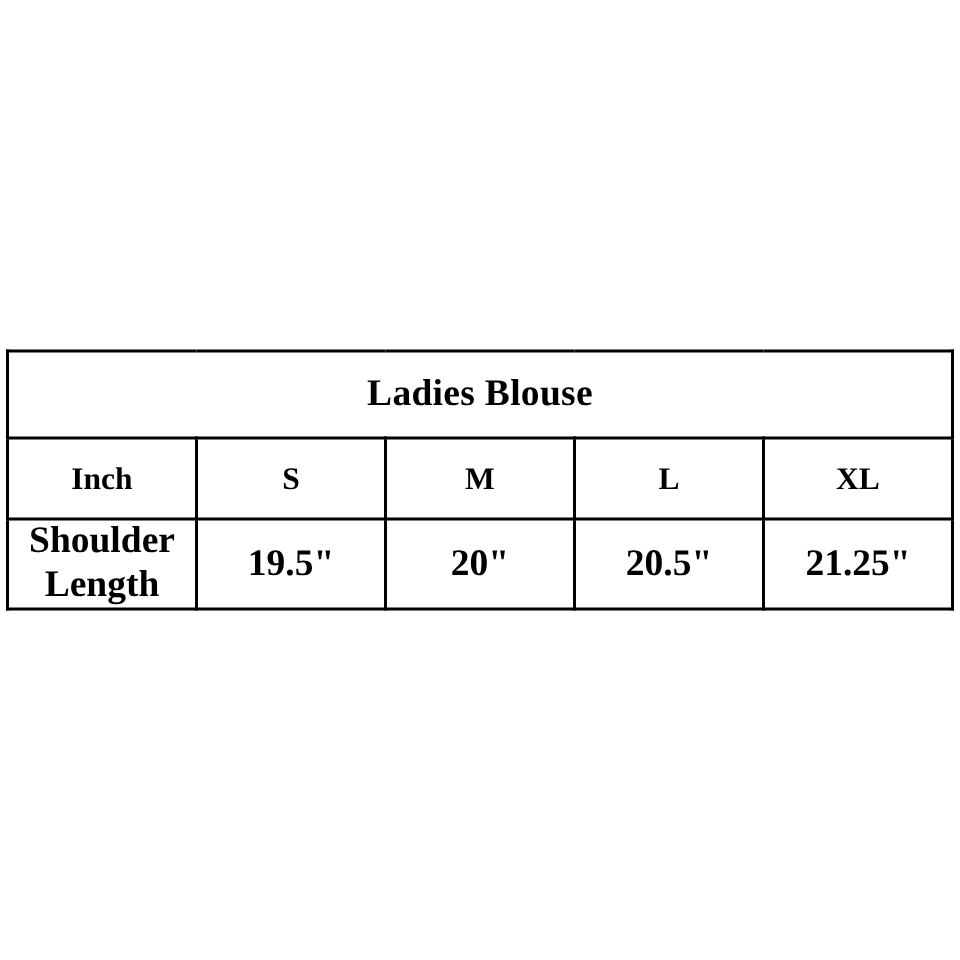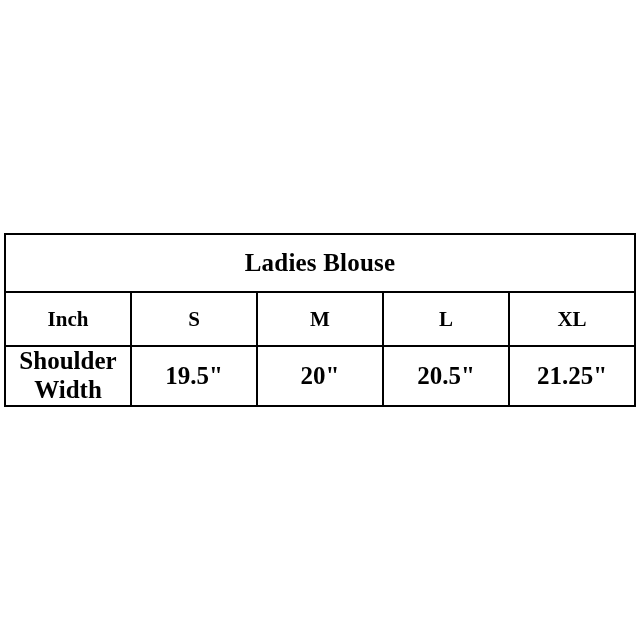--- a/index.html
+++ b/index.html
@@ -79,21 +79,21 @@
           <td class="col-label">Inch</td>
           <td class="col-size">S</td>
           <td class="col-size">M</td>
           <td class="col-size">L</td>
           <td class="col-size">XL</td>
         </tr>
 
         <tr class="body-row">
           <td class="label-cell">
             <span class="l1">Shoulder</span>
-            <span class="l2">Width</span>
+            <span class="l2">Length</span>
           </td>
           <td>19.5"</td>
           <td>20"</td>
           <td>20.5"</td>
           <td>21.25"</td>
         </tr>
 
 
       </tbody>
     </table>

